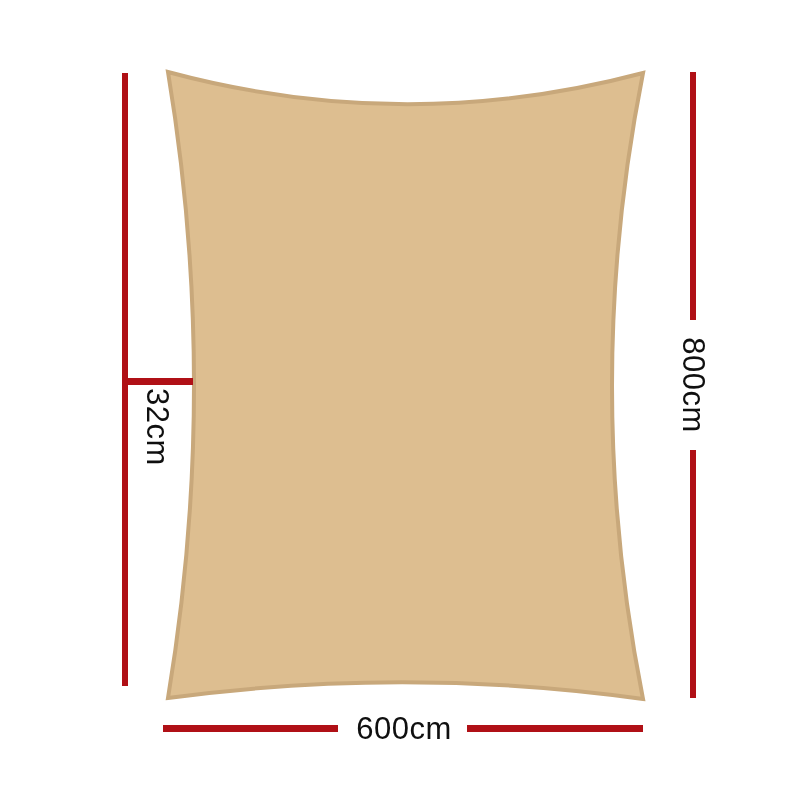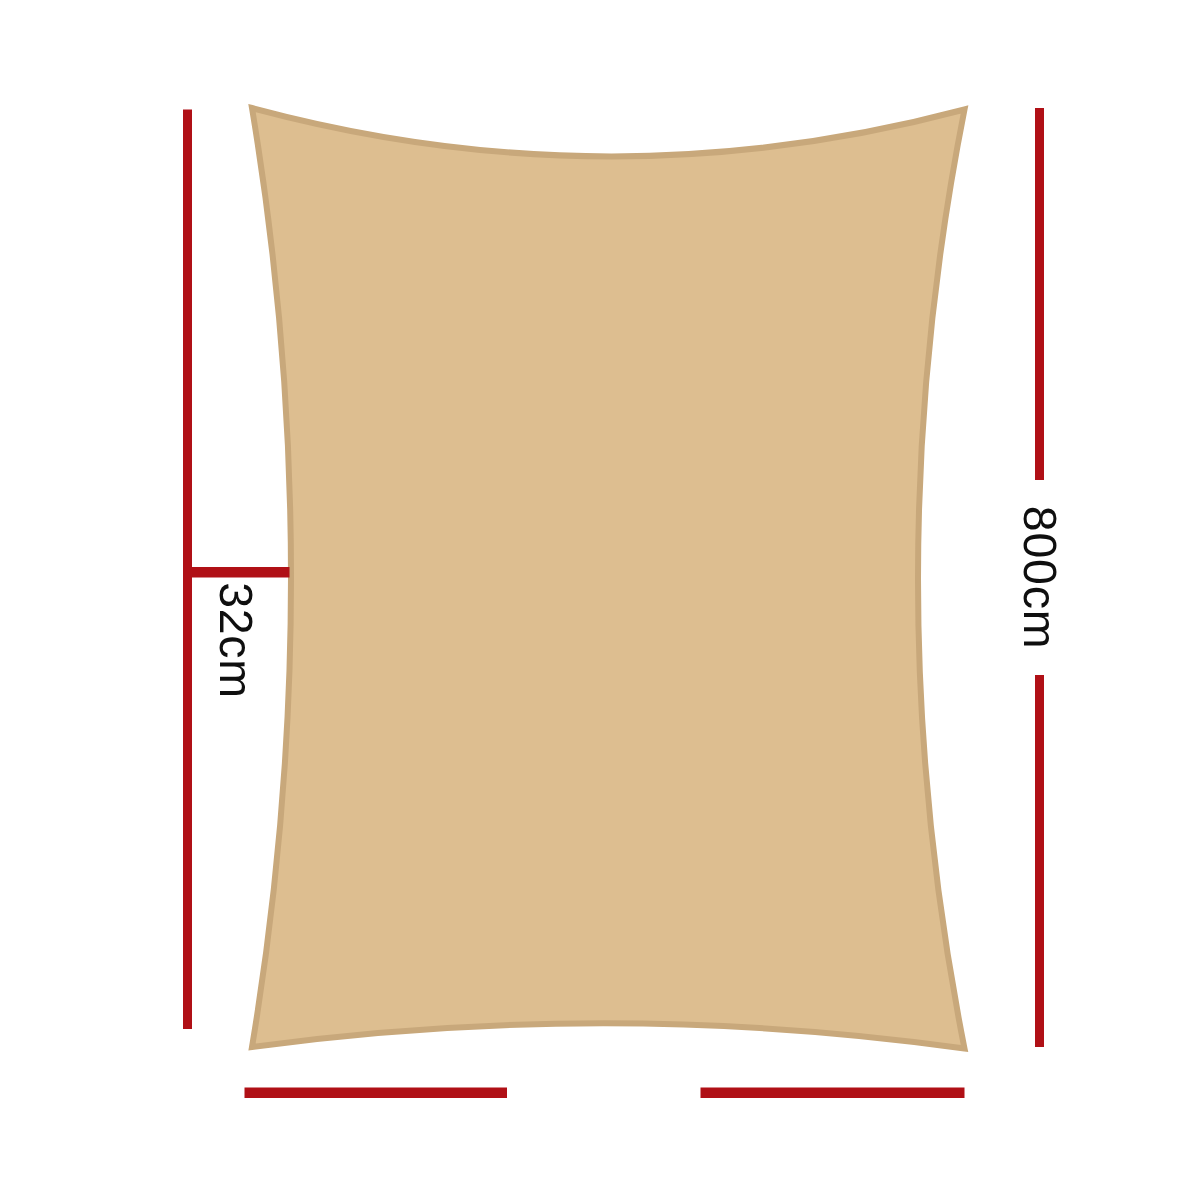--- a/index.html
+++ b/index.html
@@ -81,14 +81,15 @@
   <div class="dim dim-left-tick"></div>
   <div class="dim dim-right-upper"></div>
   <div class="dim dim-right-lower"></div>
   <div class="dim dim-bottom-left"></div>
   <div class="dim dim-bottom-right"></div>
 
   <span class="dim-label label-height">800cm</span>
 
   <span class="dim-label label-offset">32cm</span>
 
+  <span class="dim-label label-width">600cm</span>
 
 </div>
 
 </body></html>

